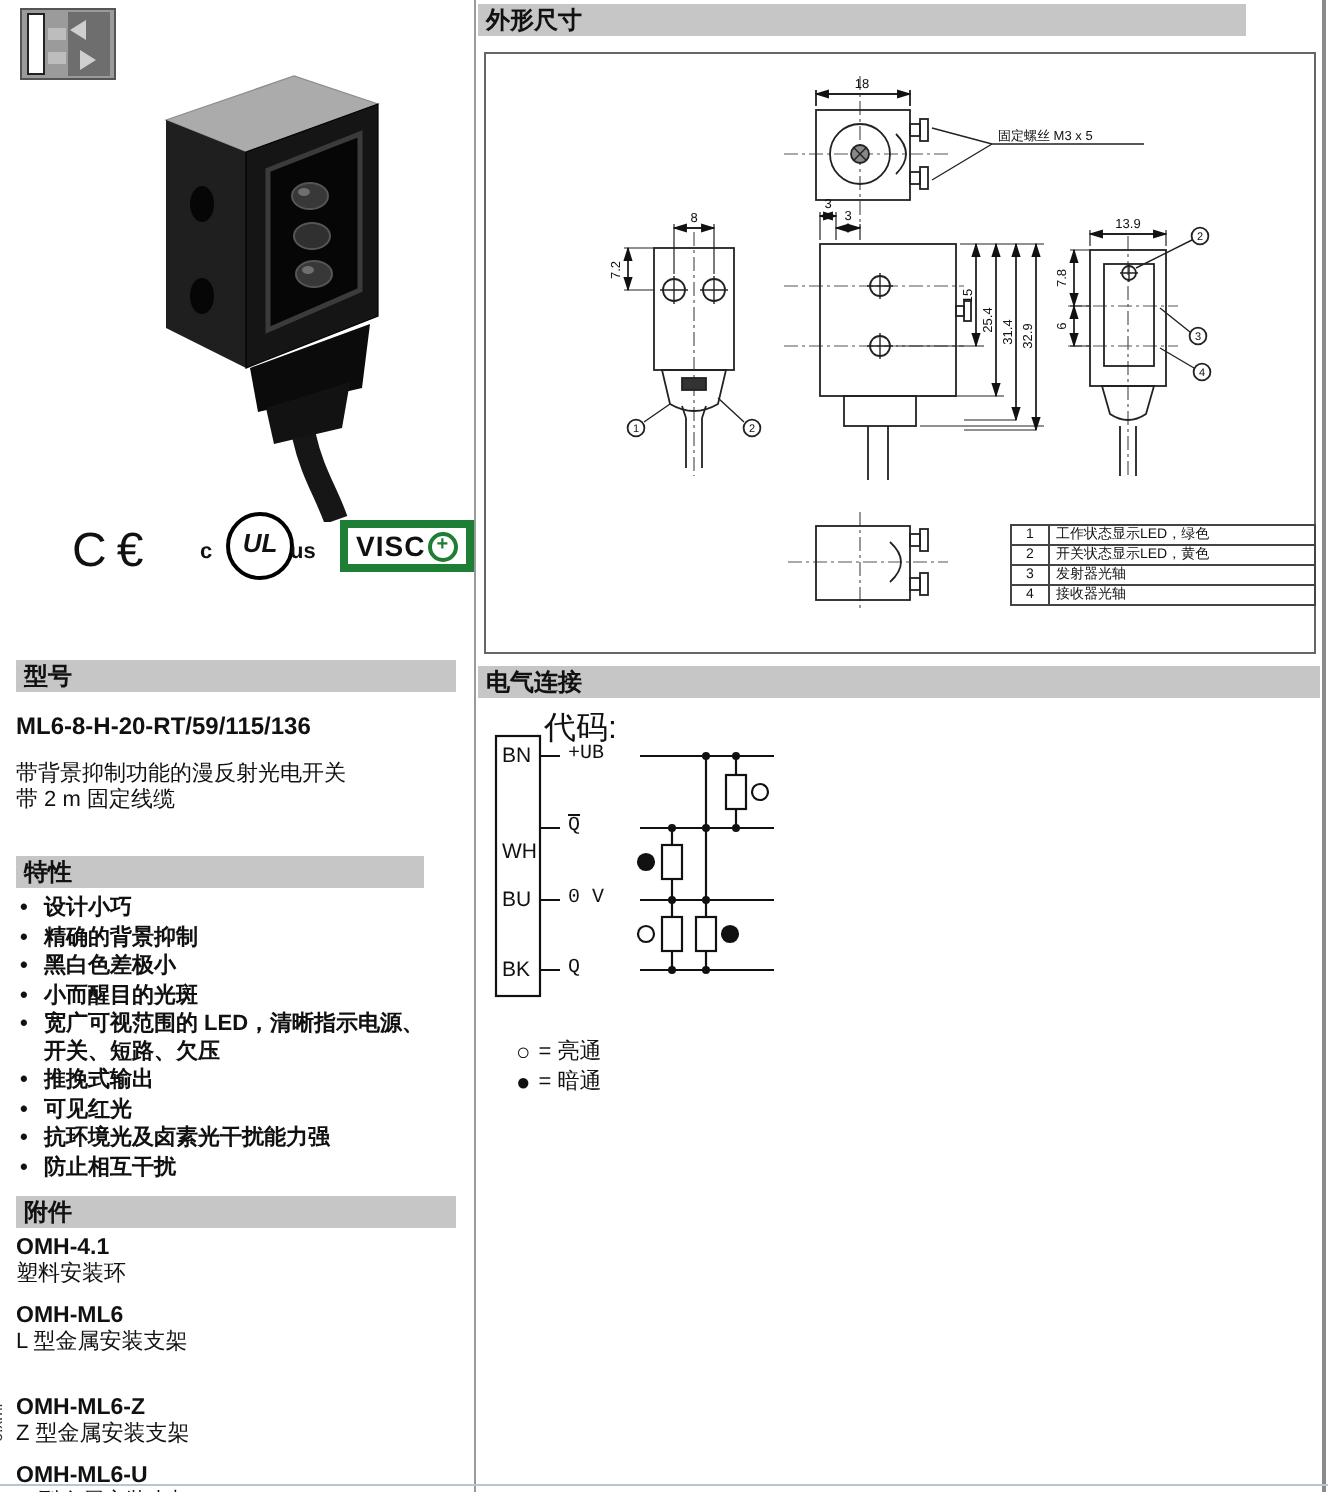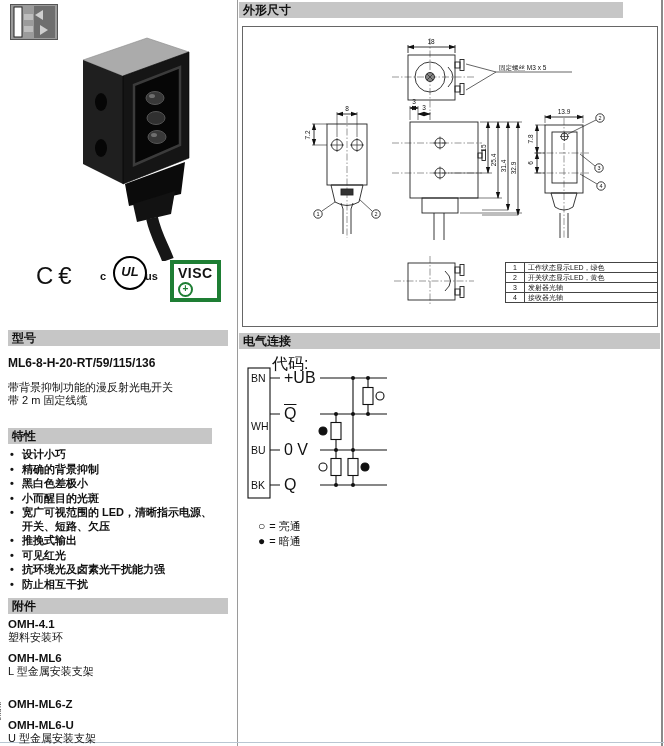--- a/index.html
+++ b/index.html
@@ -20,35 +20,35 @@
   .acc-desc{font-size:11px;line-height:13px;}
   .panel{border:1px solid #666;background:#fff;box-sizing:border-box;}
   .vtext{transform:rotate(-90deg);transform-origin:left bottom;font-size:8px;color:#333;}
   .legend-table{border-collapse:collapse;font-size:7px;}
   .legend-table td{border:1px solid #444;padding:0 3px;height:9px;line-height:9px;white-space:nowrap;}
   .legend-table td.num{text-align:center;width:12px;}
   .cl{stroke:#555;stroke-width:0.6;stroke-dasharray:7 2 1.5 2;fill:none;}
   .dimtxt{font-size:6.5px;fill:#111;stroke:none;font-family:"Liberation Sans",sans-serif;}
   .callout-num{font-size:5.5px;fill:#111;stroke:none;font-family:"Liberation Sans",sans-serif;}
   .wirelbl{font-size:10.5px;line-height:12px;}
-  .siglbl{font-size:16px;line-height:12px;}
+  .siglbl{font-size:10px;line-height:12px;font-family:Liberation Mono, monospace;}
   .overline{text-decoration:overline;}
   .elec-legend{font-size:11px;line-height:13px;display:flex;align-items:center;gap:4px;}
   .elec-legend .sym{font-size:12px;}
   .code-lbl{font-size:16px;text-align:center;}
   
   .ce-mark{font-size:24px;letter-spacing:5px;font-weight:400;}
   .ul-wrap{width:64px;height:36px;position:relative;}
   .ul-circle{position:absolute;left:15px;top:0;width:30px;height:30px;border:2.5px solid #000;
              border-radius:50%;text-align:center;font-weight:bold;font-style:italic;
              font-size:13px;line-height:28px;}
   .ul-c{position:absolute;left:2px;top:14px;font-weight:bold;font-size:11px;}
   .ul-us{position:absolute;left:47px;top:14px;font-weight:bold;font-size:11px;}
   .visco{border:2px solid #1e7e34;box-shadow:0 0 0 1px #fff inset,0 0 0 2px #1e7e34;
-         padding:1px 4px;display:flex;align-items:flex-start;gap:1px;background:#fff;flex-direction:column;}
+         padding:1px 4px;display:flex;align-items:flex-end;gap:1px;background:#fff;}
   .visco .vtxt{font-weight:900;font-size:14px;letter-spacing:0.5px;}
   .visco .vplus{display:inline-block;width:11px;height:11px;border:2px solid #1e7e34;border-radius:50%;
          color:#1e7e34;font-weight:900;font-size:10px;line-height:10px;text-align:center;}
 </style>
 </head>
 <body>
 
 <div class="page">
 
   <div class="divider-v"></div>
@@ -120,20 +120,21 @@
     <div style="margin-bottom:8px;">
       <div class="acc-model">OMH-4.1</div>
       <div class="acc-desc">塑料安装环</div>
     </div>
     <div style="margin-bottom:20px;">
       <div class="acc-model">OMH-ML6</div>
       <div class="acc-desc">L 型金属安装支架</div>
     </div>
     <div style="margin-bottom:8px;">
       <div class="acc-model">OMH-ML6-Z</div>
+      <div class="acc-desc">Z 型金属安装支架</div>
     </div>
     <div>
       <div class="acc-model">OMH-ML6-U</div>
       <div class="acc-desc">U 型金属安装支架</div>
     </div>
   </div>
 
   <div class="abs vtext" style="left:3px;top:712px;">6.xml</div>
 
   <div class="abs bar" style="left:239px;top:2px;width:384px;">外形尺寸</div>

